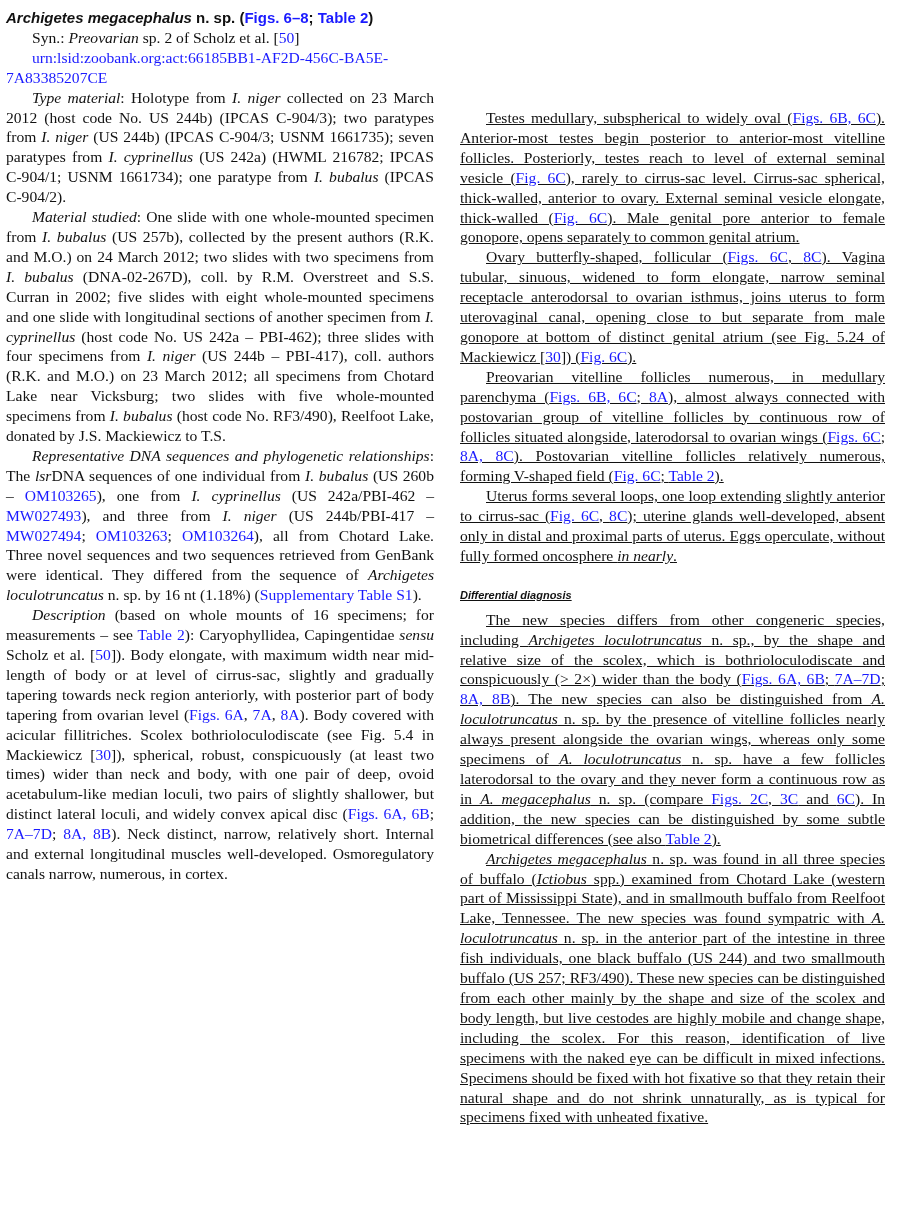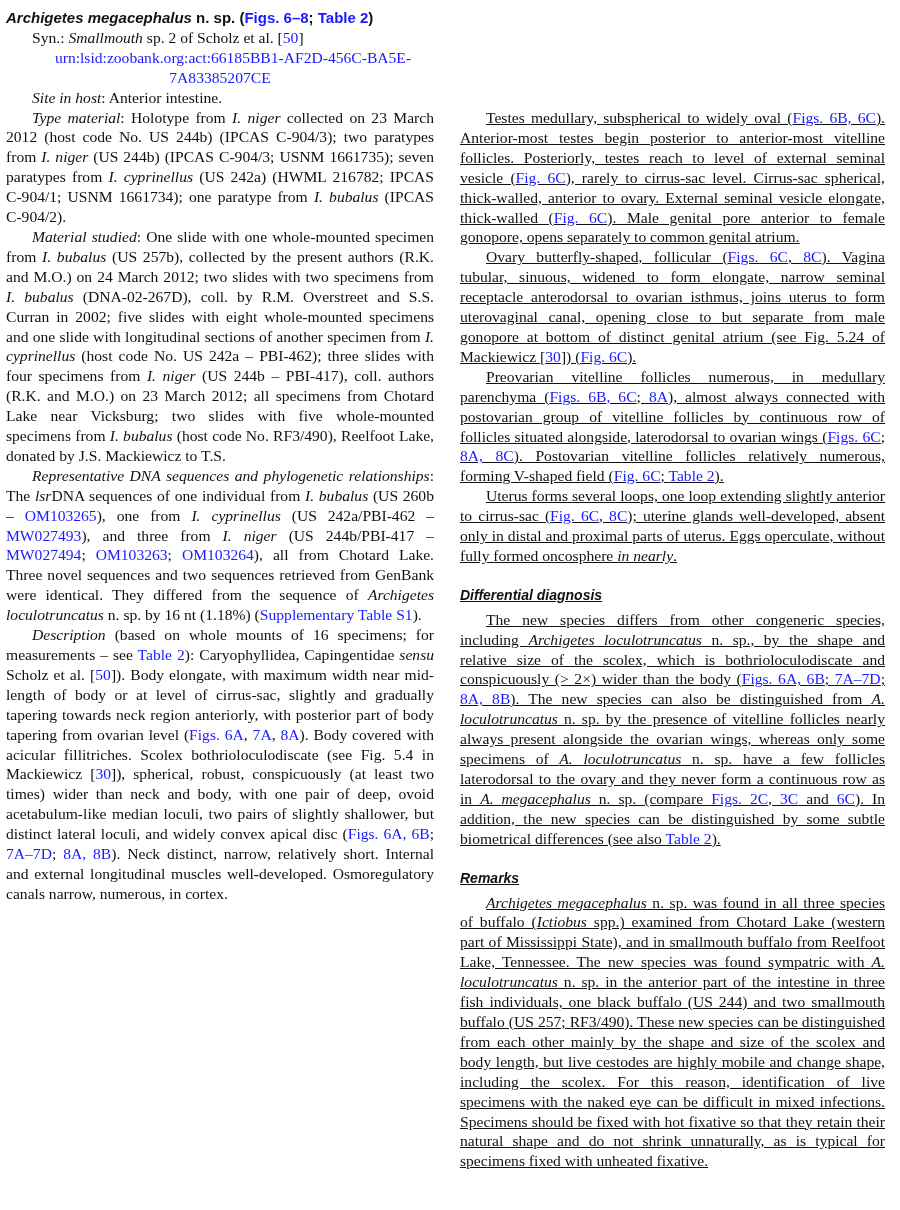--- a/index.html
+++ b/index.html
@@ -4,39 +4,38 @@
 <style>
   html, body { margin:0; padding:0; background:#ffffff; }
   body { width:900px; height:1210px; overflow:hidden; position:relative; color:#111; }
   .page { position:absolute; left:0; top:0; width:824px; height:1210px; }
   .col { position:absolute; top:0; width:428px; font-family:"Liberation Serif", serif; font-size:15.6px; line-height:19.9px; text-align:justify; }
   .col.left { left:6px; top:8px; }
   .col.right { left:460px; top:108px; width:425px;text-decoration:underline; }
   .col p { margin:0; text-indent:26px; hyphens:manual; }
   .title { font-family:"Liberation Sans", sans-serif; font-weight:bold; font-size:15px; margin:0 0 10px 0; text-indent:0 !important; }
   .title i { font-style:italic; }
-  h3.sec { font-family:"Liberation Sans", sans-serif; font-weight:bold; font-style:italic; font-size:14px; margin:20px 0 4px 0; }
+  h3.sec { font-family:"Liberation Sans", sans-serif; font-weight:bold; font-style:italic; font-size:11px; margin:20px 0 4px 0; }
   a, .lnk { color:#1a1aff; text-decoration:none; }
   i, em { font-style:italic; }
 </style>
 </head>
 <body>
 
 <div class="page">
 
   <div class="col left">
     <p class="title"><i>Archigetes megacephalus</i><span> n. sp. (</span><a class="lnk">Figs. 6–8</a><span>; </span><a class="lnk">Table 2</a><span>)</span></p>
 
-    <p><span>Syn.: </span><i>Smallmouth</i><span> sp. 2 of Scholz et al. [</span><a class="lnk">50</a><span>]</span></p>
+    <p><span>Syn.: </span><i>Preovarian</i><span> sp. 2 of Scholz et al. [</span><a class="lnk">50</a><span>]</span></p>
 
-    <p style="text-align:center"><a class="lnk">urn:lsid:zoobank.org:act:66185BB1-AF2D-456C-BA5E-7A83385207CE</a></p>
+    <p style="text-align:left"><a class="lnk">urn:lsid:zoobank.org:act:66185BB1-AF2D-456C-BA5E-7A83385207CE</a></p>
 
 
 
-    <p><i>Site in host</i><span>: Anterior intestine.</span></p>
 
 
 
     <p><i>Type material</i><span>: Holotype from </span><i>I. niger</i><span> collected on 23 March 2012 (host code No. US 244b) (IPCAS C-904/3); two paratypes from </span><i>I. niger</i><span> (US 244b) (IPCAS C-904/3; USNM 1661735); seven paratypes from </span><i>I. cyprinellus</i><span> (US 242a) (HWML 216782; IPCAS C-904/1; USNM 1661734); one paratype from </span><i>I. bubalus</i><span> (IPCAS C-904/2).</span></p>
 
     <p><i>Material studied</i><span>: One slide with one whole-mounted specimen from </span><i>I. bubalus</i><span> (US 257b), collected by the present authors (R.K. and M.O.) on 24 March 2012; two slides with two specimens from </span><i>I. bubalus</i><span> (DNA-02-267D), coll. by R.M. Overstreet and S.S. Curran in 2002; five slides with eight whole-mounted specimens and one slide with longitudinal sections of another specimen from </span><i>I. cyprinellus</i><span> (host code No. US 242a – PBI-462); three slides with four specimens from </span><i>I. niger</i><span> (US 244b – PBI-417), coll. authors (R.K. and M.O.) on 23 March 2012; all specimens from Chotard Lake near Vicksburg; two slides with five whole-mounted specimens from </span><i>I. bubalus</i><span> (host code No. RF3/490), Reelfoot Lake, donated by J.S. Mackiewicz to T.S.</span></p>
 
     <p><i>Representative DNA sequences and phylogenetic relationships</i><span>: The </span><i>lsr</i><span>DNA sequences of one individual from </span><i>I. bubalus</i><span> (US 260b – </span><a class="lnk">OM103265</a><span>), one from </span><i>I. cyprinellus</i><span> (US 242a/PBI-462 – </span><a class="lnk">MW027493</a><span>), and three from </span><i>I. niger</i><span> (US 244b/PBI-417 – </span><a class="lnk">MW027494</a><span>; </span><a class="lnk">OM103263</a><span>; </span><a class="lnk">OM103264</a><span>), all from Chotard Lake. Three novel sequences and two sequences retrieved from GenBank were identical. They differed from the sequence of </span><i>Archigetes loculotruncatus</i><span> n. sp. by 16 nt (1.18%) (</span><a class="lnk">Supplementary Table S1</a><span>).</span></p>
 
 
@@ -49,18 +48,17 @@
     <p><span>Ovary butterfly-shaped, follicular (</span><a class="lnk">Figs. 6C</a><span>, </span><a class="lnk">8C</a><span>). Vagina tubular, sinuous, widened to form elongate, narrow seminal receptacle anterodorsal to ovarian isthmus, joins uterus to form uterovaginal canal, opening close to but separate from male gonopore at bottom of distinct genital atrium (see Fig. 5.24 of Mackiewicz [</span><a class="lnk">30</a><span>]) (</span><a class="lnk">Fig. 6C</a><span>).</span></p>
 
     <p><span>Preovarian vitelline follicles numerous, in medullary parenchyma (</span><a class="lnk">Figs. 6B, 6C</a><span>; </span><a class="lnk">8A</a><span>), almost always connected with postovarian group of vitelline follicles by continuous row of follicles situated alongside, laterodorsal to ovarian wings (</span><a class="lnk">Figs. 6C</a><span>; </span><a class="lnk">8A, 8C</a><span>). Postovarian vitelline follicles relatively numerous, forming V-shaped field (</span><a class="lnk">Fig. 6C</a><span>; </span><a class="lnk">Table 2</a><span>).</span></p>
 
     <p><span>Uterus forms several loops, one loop extending slightly anterior to cirrus-sac (</span><a class="lnk">Fig. 6C</a><span>, </span><a class="lnk">8C</a><span>); uterine glands well-developed, absent only in distal and proximal parts of uterus. Eggs operculate, without fully formed oncosphere </span><i>in nearly</i><span>.</span></p>
 
     <h3 class="sec">Differential diagnosis</h3>
 
     <p><span>The new species differs from other congeneric species, including </span><i>Archigetes loculotruncatus</i><span> n. sp., by the shape and relative size of the scolex, which is bothrioloculodiscate and conspicuously (&gt; 2×) wider than the body (</span><a class="lnk">Figs. 6A, 6B</a><span>; </span><a class="lnk">7A–7D</a><span>; </span><a class="lnk">8A, 8B</a><span>). The new species can also be distinguished from </span><i>A. loculotruncatus</i><span> n. sp. by the presence of vitelline follicles nearly always present alongside the ovarian wings, whereas only some specimens of </span><i>A. loculotruncatus</i><span> n. sp. have a few follicles laterodorsal to the ovary and they never form a continuous row as in </span><i>A. megacephalus</i><span> n. sp. (compare </span><a class="lnk">Figs. 2C</a><span>, </span><a class="lnk">3C</a><span> and </span><a class="lnk">6C</a><span>). In addition, the new species can be distinguished by some subtle biometrical differences (see also </span><a class="lnk">Table 2</a><span>).</span></p>
 
-    <h3 class="sec">Remarks</h3>
 
     <p><i>Archigetes megacephalus</i><span> n. sp. was found in all three species of buffalo (</span><i>Ictiobus</i><span> spp.) examined from Chotard Lake (western part of Mississippi State), and in smallmouth buffalo from Reelfoot Lake, Tennessee. The new species was found sympatric with </span><i>A. loculotruncatus</i><span> n. sp. in the anterior part of the intestine in three fish individuals, one black buffalo (US 244) and two smallmouth buffalo (US 257; RF3/490). These new species can be distinguished from each other mainly by the shape and size of the scolex and body length, but live cestodes are highly mobile and change shape, including the scolex. For this reason, identification of live specimens with the naked eye can be difficult in mixed infections. Specimens should be fixed with hot fixative so that they retain their natural shape and do not shrink unnaturally, as is typical for specimens fixed with unheated fixative.</span></p>
   </div>
 
 </div>
 
 </body></html>

